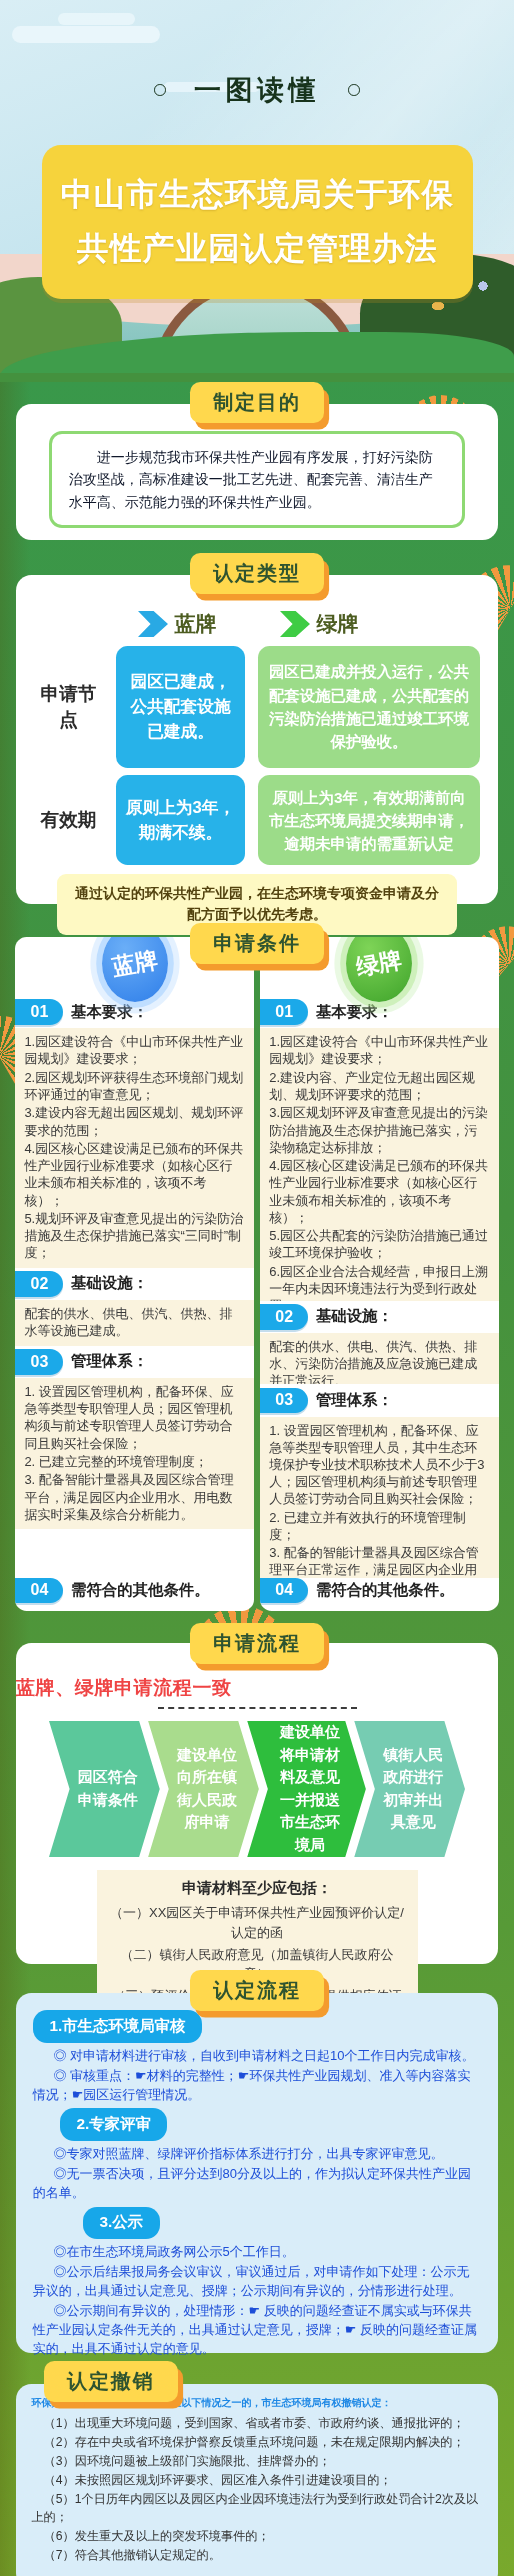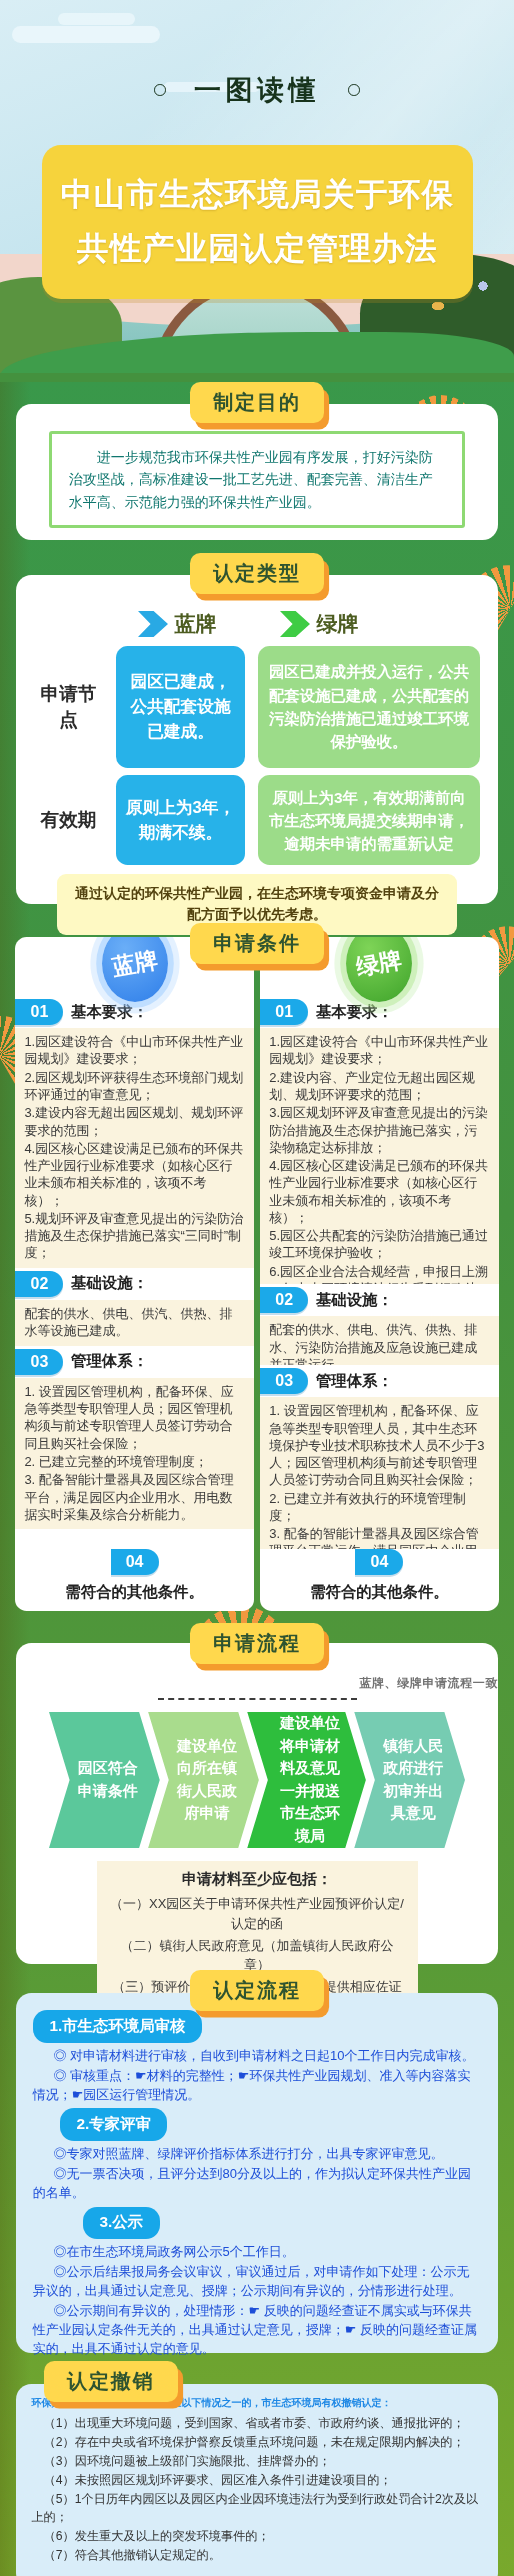--- a/index.html
+++ b/index.html
@@ -51,21 +51,21 @@
   .burst.d3{left:-22.5px;top:643px;width:77px;height:41px;transform:rotate(60deg);}
   .burst.d4{left:193px;top:1224px;width:96px;height:51px;}
   .burst.d5{right:-16px;top:550px;width:71px;height:39px;transform:rotate(-50deg);}
 
   .badge{position:relative;z-index:5;width:fit-content;margin:0 auto;background:#ffd84d;color:#2f5430;font-weight:800;font-size:20px;letter-spacing:1.9px;padding:7px 23px;border-radius:10.3px;box-shadow:5.1px 6.4px 0 #f49b2d;}
   .card{position:relative;z-index:2;background:#ffffff;border-radius:15.4px;margin-left:16px;margin-right:16px;}
 
   
   .badge.m-purpose{margin-top:9px;}
   .purpose-card{margin-top:-19px;height:136px;display:flex;align-items:flex-end;justify-content:center;padding-bottom:11.6px;box-sizing:border-box;}
-  .purpose-inner{width:416px;border:3.2px solid #8ed973;border-radius:3px;padding:11.6px 16.7px;box-sizing:border-box;color:#0f766e;font-size:14px;line-height:1.62;text-indent:2em;}
+  .purpose-inner{width:416px;border:3.2px solid #8ed973;border-radius:13px;padding:11.6px 16.7px;box-sizing:border-box;color:#0f172a;font-size:14px;line-height:1.62;text-indent:2em;}
 
   
   .badge.m-types{margin-top:13px;}
   .types-card{margin-top:-19px;height:329px;box-sizing:border-box;padding:35px 18px 9px;}
   .types-grid{display:grid;grid-template-columns:69px 129px 1fr;column-gap:13px;row-gap:7.7px;align-items:center;}
   .type-head{display:flex;align-items:center;gap:6.4px;justify-content:flex-start;padding-left:22px;}
   .chev{width:30px;height:26px;clip-path:polygon(0 0,52% 0,100% 50%,52% 100%,0 100%,42% 50%);}
   .chev.blue{background:#29a9e4;}
   .chev.green{background:#3ecc44;}
   .type-head-label{font-size:21px;font-weight:800;color:#4c5c20;}
@@ -83,26 +83,26 @@
   .cond-col{flex:1;background:#ffffff;border-radius:11.6px;position:relative;padding-top:59px;display:flex;flex-direction:column;overflow:hidden;box-sizing:border-box;}
   .tab-ellipse{position:absolute;top:-11.6px;left:50%;transform:translateX(-50%);width:66px;height:77px;border-radius:50%;display:flex;align-items:center;justify-content:center;z-index:3;}
   .tab-ellipse span{color:#fff;font-size:23px;font-weight:800;transform:rotate(-10deg);}
   .tab-blue{background:radial-gradient(circle at 35% 30%,#6aaef7,#2e7ee9);box-shadow:0 0 0 5.8px rgba(150,200,255,.48),0 0 0 11.6px rgba(150,200,255,.26);}
   .tab-green{background:radial-gradient(circle at 35% 30%,#7ed457,#3ea32a);box-shadow:0 0 0 5.8px rgba(175,230,145,.48),0 0 0 11.6px rgba(175,230,145,.26);}
   .cond-header{display:flex;align-items:center;gap:7.7px;margin:3.2px 0;flex:none;}
   .num-pill{background:#1ba9e9;color:#fff;font-weight:800;font-size:16px;width:48px;padding:3.9px 0;text-align:center;border-radius:0 14px 14px 0;box-shadow:0 1.9px 0 rgba(20,120,180,.25);}
   .cond-title{font-size:15.4px;font-weight:800;color:#222;}
   .cond-block{background:#faf3de;padding:5.1px 9px;color:#3a3a3a;font-size:13px;line-height:1.32;flex:0 1 auto;min-height:0;overflow:hidden;}
   .cond-block p{margin:0 0 1.3px;}
-  .cond-header.last{margin-top:auto;margin-bottom:7.7px;flex-direction:column;}
+  .cond-header.last{margin-top:auto;margin-bottom:7.7px;}
 
   
   .badge.m-proc{margin-top:11.6px;}
   .proc-card{margin-top:-20.6px;height:321px;box-sizing:border-box;padding:32px 0 0;}
-  .proc-sub{text-align:right;color:#737373;font-size:12px;font-weight:800;letter-spacing:0.6px;}
+  .proc-sub{text-align:left;color:#ef4444;font-size:19px;font-weight:800;letter-spacing:0.6px;}
   .dash{width:199px;margin:6.4px auto 11.6px;border-bottom:2.6px dashed #3c3c3c;}
   .flow{display:flex;padding:0 33px;}
   .step{flex:1;height:136px;clip-path:polygon(0 0,calc(100% - 20.6px) 0,100% 50%,calc(100% - 20.6px) 100%,0 100%,20.6px 50%);display:flex;align-items:center;justify-content:center;text-align:center;color:#fff;font-weight:800;font-size:15px;line-height:1.5;padding:0 19px 0 26px;box-sizing:border-box;margin-left:-11.6px;}
   .step.s1{background:#5bc89b;margin-left:0;}
   .step.s2{background:#a9dc8d;}
   .step.s3{background:#76ccb2;}
   .step.s4{background:#2ebe3d;flex:1.12;}
   .materials{width:321px;margin:13px auto 0;background:#faf3de;padding:9px 11.6px;box-sizing:border-box;text-align:center;}
   .materials-title{font-size:15px;font-weight:800;color:#2b2b2b;margin-bottom:5.1px;}
   .materials p{margin:2.6px 0;color:#3a3a3a;font-size:13px;line-height:1.5;}

